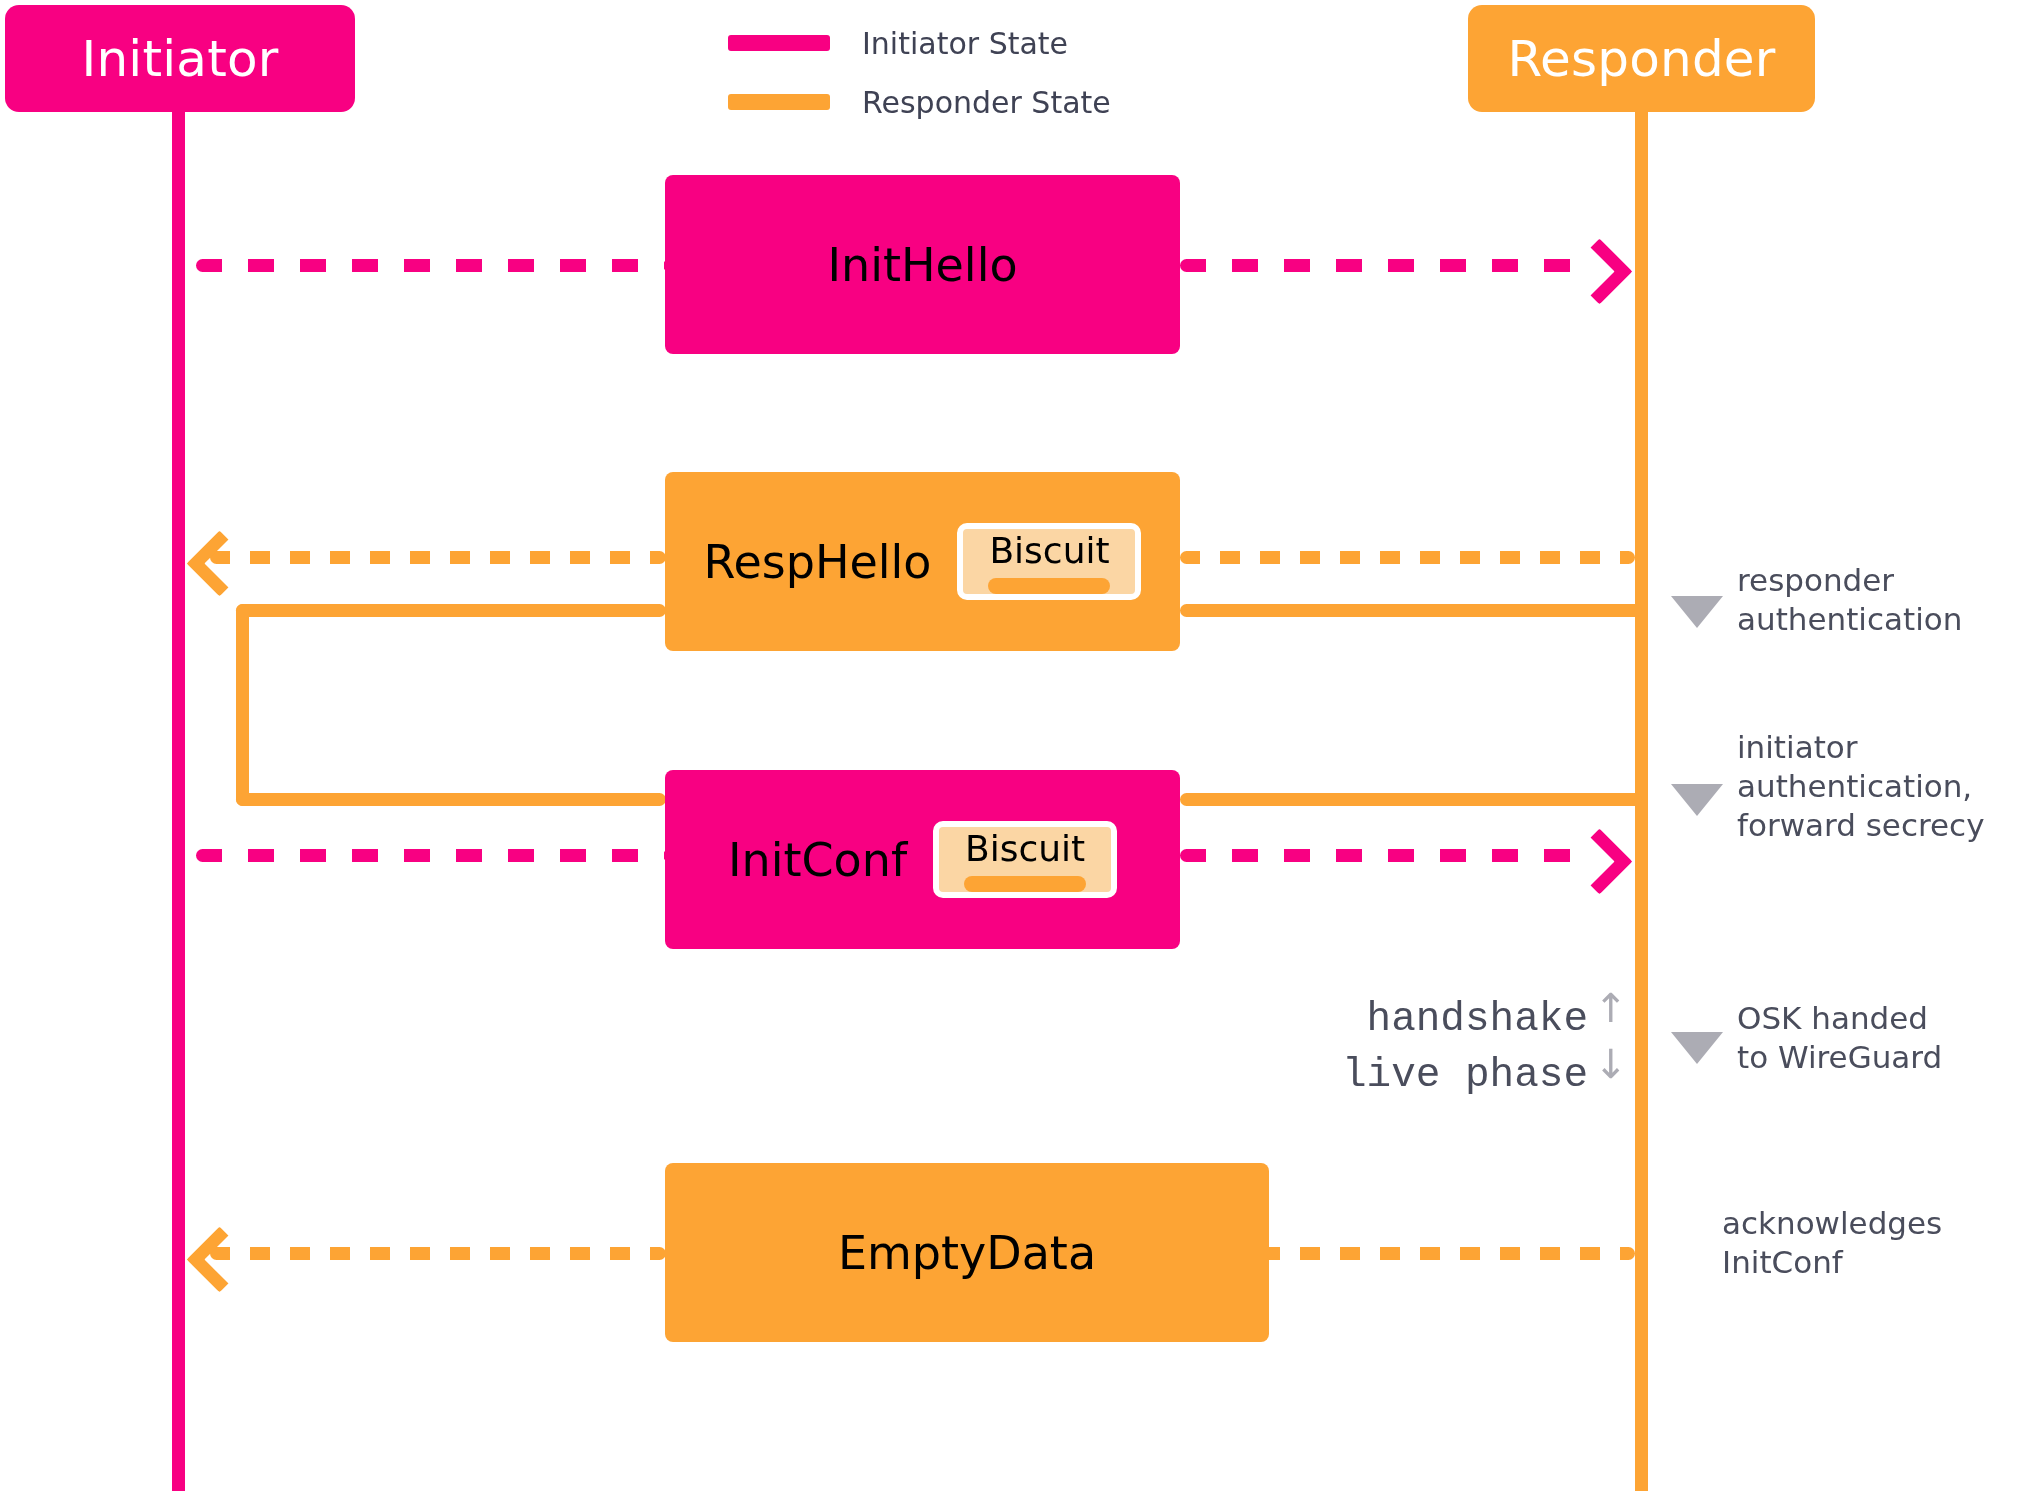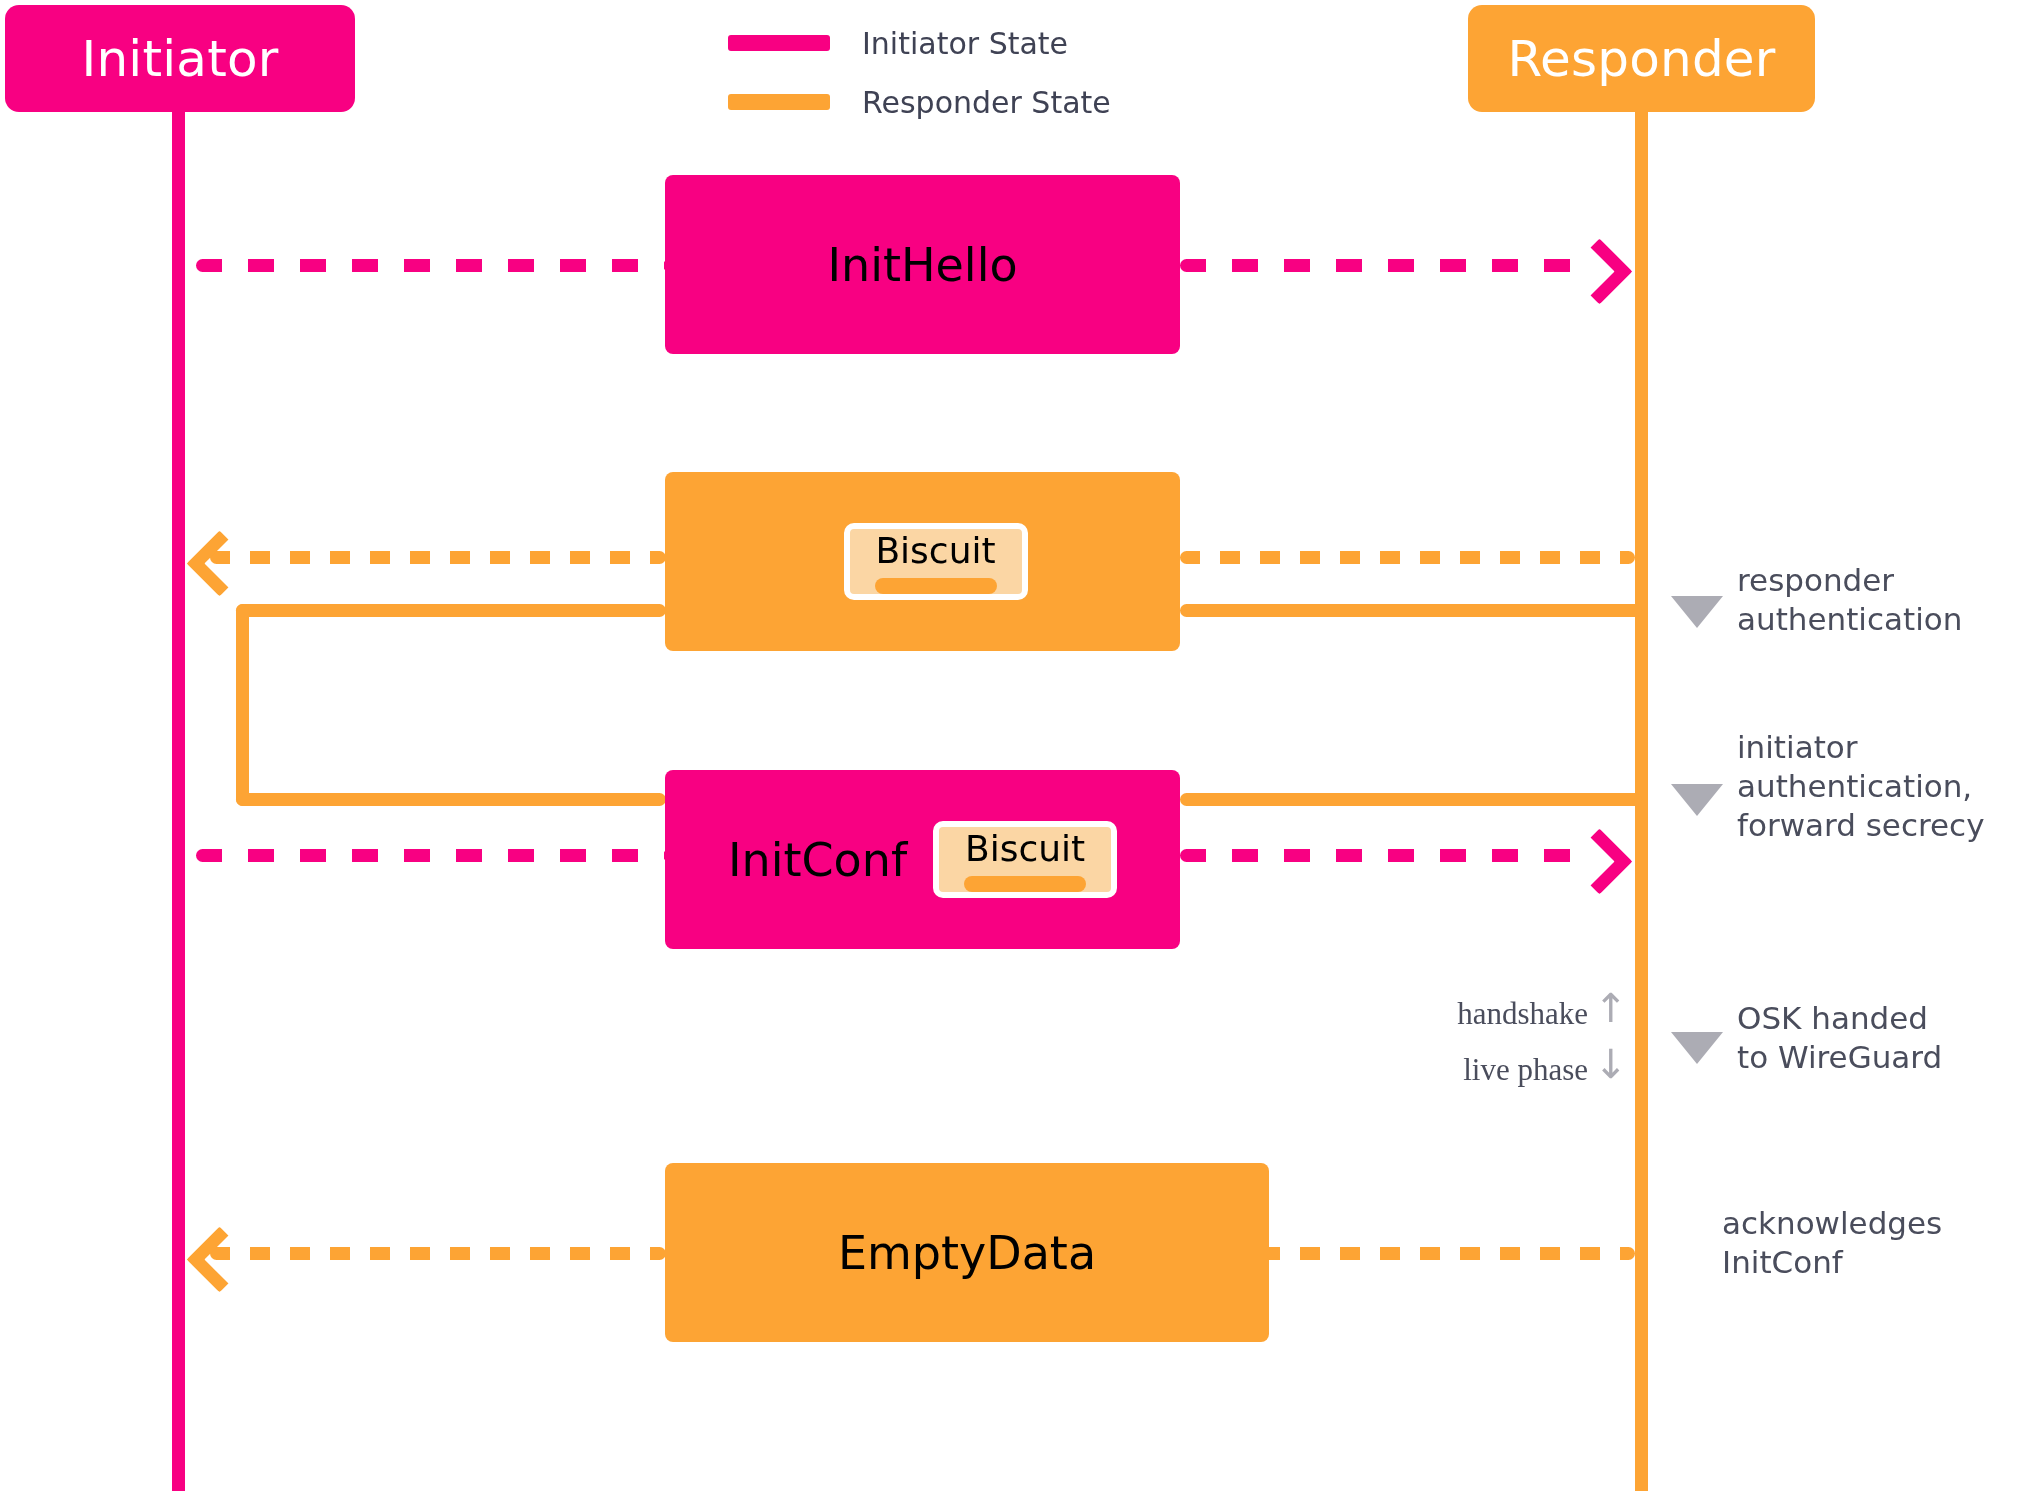--- a/index.html
+++ b/index.html
@@ -63,22 +63,22 @@
   .legend-text{margin-left:32px;font-size:30px;color:#3F4254;
                font-family:"DejaVu Sans", sans-serif;}
 
   
   .annotation{position:absolute;font-size:31px;color:#4A4D5C;line-height:1.25;
               font-family:"DejaVu Sans", sans-serif;white-space:pre-line;}
   .tri{position:absolute;width:0;height:0;border-left:26px solid transparent;
        border-right:26px solid transparent;border-top:32px solid #ACACB4;}
 
   
-  .phase{position:absolute;font-size:31px;color:#4A4D5C;text-align:right;
-         font-family:Liberation Serif, serif;white-space:nowrap;}
+  .phase{position:absolute;font-size:41px;color:#4A4D5C;text-align:right;
+         font-family:Liberation Mono, monospace;white-space:nowrap;}
   .phase-arrow{position:absolute;color:#ACACB4;font-size:40px;line-height:1;}
 </style>
 </head>
 <body>
 
 <div id="canvas">
 
   <div class="actor-box actor-initiator">
     <span>Initiator</span>
   </div>
@@ -111,20 +111,21 @@
   <div class="msg-line dash-orange" style="left:1180px;top:551px;width:455px;"></div>
   <div class="arrow-head arrow-left ah-orange" style="left:196px;top:540px;"></div>
 
   <div class="route route-h" style="left:1180px;top:604px;width:462px;"></div>
 
   <div class="route route-h" style="left:236px;top:604px;width:430px;"></div>
   <div class="route route-v" style="left:236px;top:604px;height:202px;"></div>
   <div class="route route-h" style="left:236px;top:793px;width:430px;"></div>
 
   <div class="msg-box msg-orange" style="left:665px;top:472px;width:515px;height:179px;">
+    <span class="msg-label">RespHello</span>
     <span class="biscuit">
       <span class="biscuit-label">Biscuit</span>
       <span class="biscuit-bar"></span>
     </span>
   </div>
 
   <div class="msg-line dash-pink" style="left:196px;top:849px;width:470px;"></div>
   <div class="msg-line dash-pink" style="left:1180px;top:849px;width:410px;"></div>
   <div class="arrow-head arrow-right ah-pink" style="left:1576px;top:838px;"></div>
 

